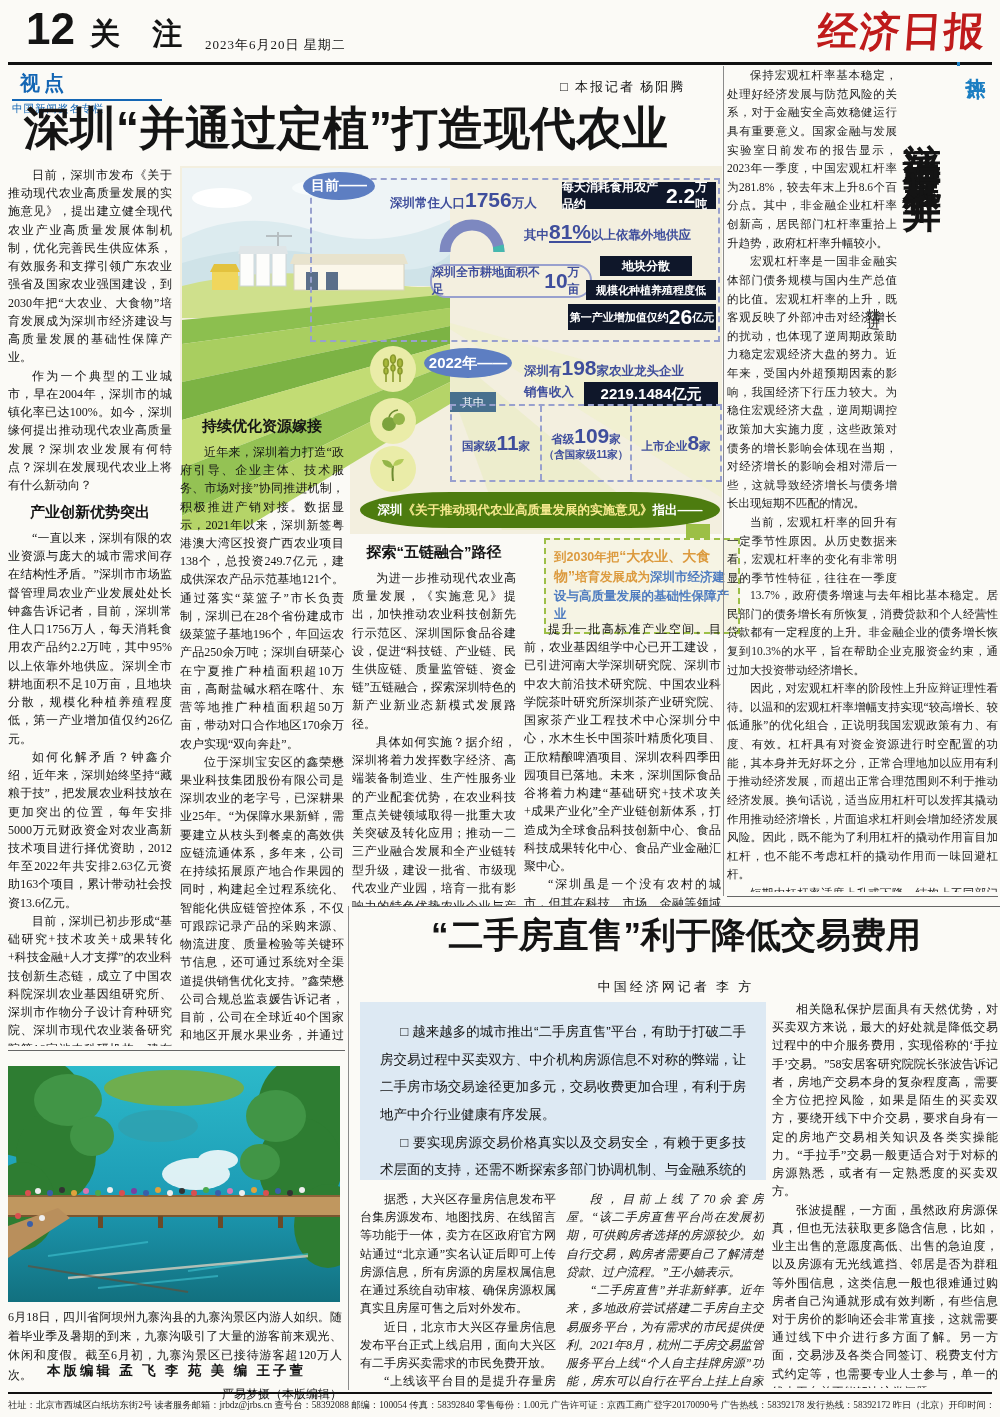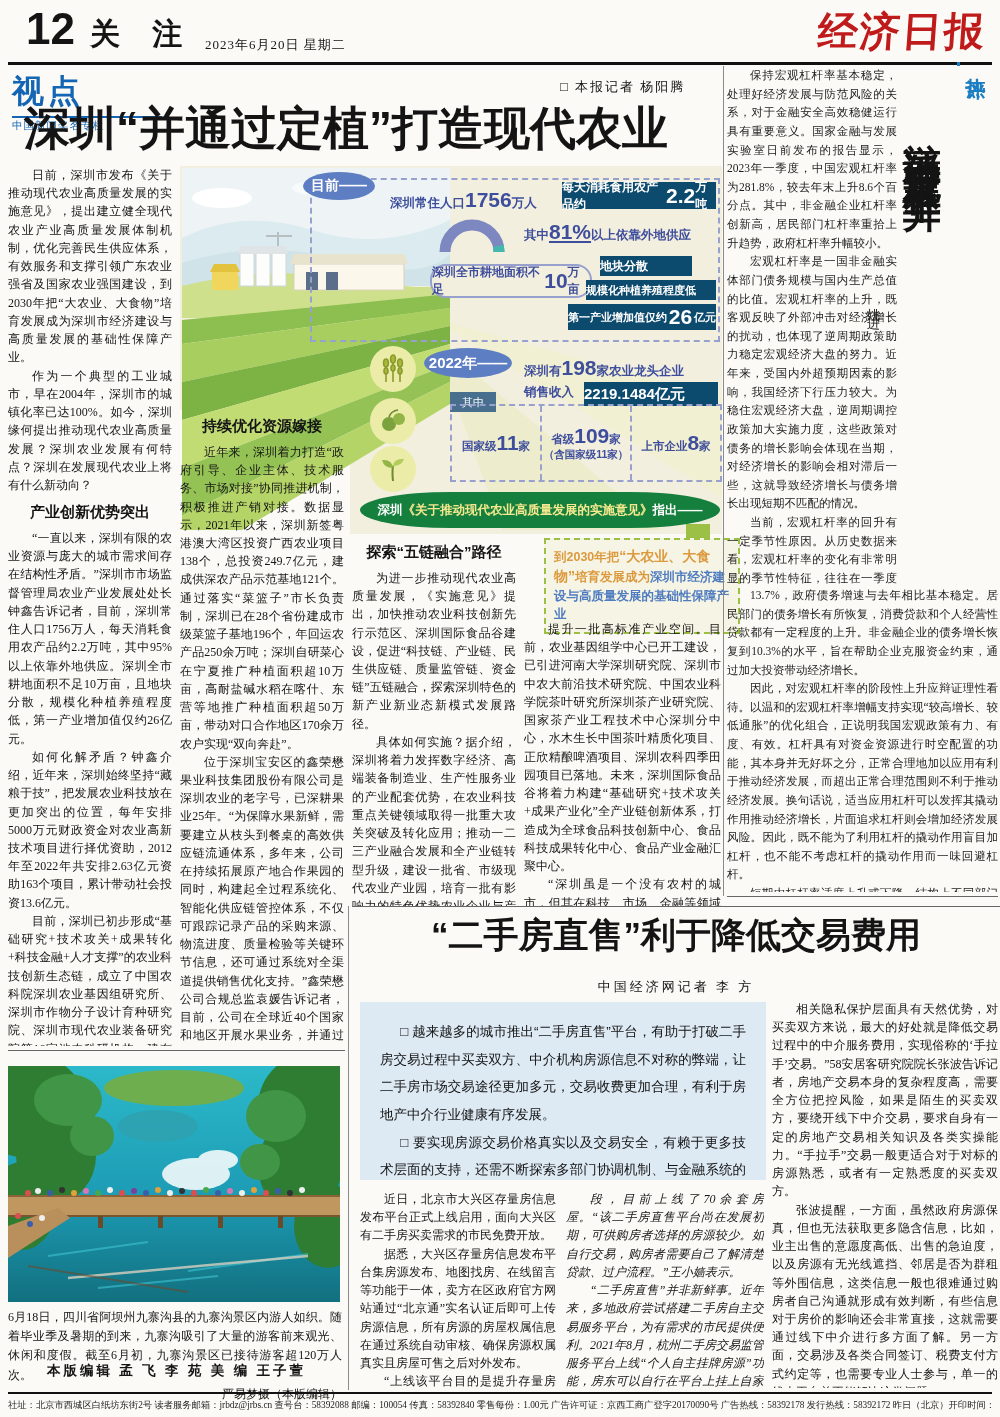--- a/index.html
+++ b/index.html
@@ -8,21 +8,21 @@
   .abs{position:absolute;}
   
   .pagenum{left:26px;top:4px;font-size:44px;font-weight:bold;font-family:"Liberation Sans",sans-serif;}
   .section{left:90px;top:14px;font-size:30px;font-weight:bold;letter-spacing:12px;font-family:"Liberation Sans",sans-serif;}
   .date{left:205px;top:36px;font-size:13px;letter-spacing:1px;}
   .masthead{right:14px;top:4px;font-size:40px;font-weight:bold;color:#bf1b1b;
             font-family:"Liberation Serif",serif;transform:skewX(-4deg);letter-spacing:2px;}
   .toprule{left:8px;right:8px;top:62px;border-top:3px solid #111;}
   
   .vp{left:12px;top:70px;width:150px;}
-  .vp .t{font-family:"Liberation Sans",sans-serif;font-weight:bold;font-size:32px;color:#1466b4;letter-spacing:4px;}
+  .vp .t{font-family:"Liberation Sans",sans-serif;font-weight:bold;font-size:20px;color:#1466b4;letter-spacing:4px;margin-left:8px;}
   .vp .bar{border-top:2px solid #1466b4;margin:2px 0 1px;}
   .vp .s{font-size:10.5px;color:#1466b4;letter-spacing:1px;}
   .byline-main{left:560px;top:78px;font-size:13px;letter-spacing:2px;}
   .headline{left:24px;top:98px;width:690px;font-size:46px;font-weight:bold;white-space:nowrap;
             font-family:"Liberation Sans",sans-serif;}
   
   .col{font-size:12px;line-height:1.52;text-align:justify;overflow:hidden;color:#151515;}
   .col p{margin:0;text-indent:2em;}
   .subhead{font-family:"Liberation Sans",sans-serif;font-weight:bold;font-size:15px;text-align:center;
            padding:7px 0 5px;text-indent:0;}
@@ -33,33 +33,33 @@
   
   .igbgA{left:180px;top:166px;width:542px;height:244px;background:#f3efdf;}
   .igbgB{left:350px;top:410px;width:372px;height:124px;background:#f3efdf;}
   .igdash{left:310px;top:178px;width:406px;height:160px;border:2px dashed #98a0ce;}
   .bubble{background:#5d7ec2;color:#fff;font-weight:bold;font-family:"Liberation Sans",sans-serif;
           border-radius:50%;display:flex;align-items:center;justify-content:center;}
   .bub-now{left:303px;top:172px;width:72px;height:28px;font-size:14px;}
   .bub-2022{left:424px;top:348px;width:88px;height:30px;font-size:15px;}
   .igtext{color:#3f4e9c;font-family:"Liberation Sans",sans-serif;font-size:12.5px;font-weight:bold;}
   .bignum{font-size:21px;font-weight:bold;}
-  .igbox{background:#0c4a6e;color:#fff;font-family:"Liberation Sans",sans-serif;font-weight:bold;
-         display:flex;align-items:center;justify-content:space-between;font-size:12px;}
+  .igbox{background:#0f172a;color:#fff;font-family:"Liberation Sans",sans-serif;font-weight:bold;
+         display:flex;align-items:center;justify-content:center;font-size:12px;}
   .pill{border:2px solid #98a0ce;border-radius:16px;background:#f3efdf;color:#3f4e9c;
         font-family:"Liberation Sans",sans-serif;font-weight:bold;font-size:12px;
         display:flex;align-items:center;justify-content:center;}
   .circle{width:46px;height:46px;border-radius:50%;background:#eaeca8;display:flex;align-items:center;justify-content:center;}
   .among-tag{left:450px;top:392px;width:46px;height:20px;background:#48708e;color:#fff;font-size:11px;
              font-family:"Liberation Sans",sans-serif;display:flex;align-items:center;justify-content:center;}
   .among{left:450px;top:404px;width:268px;height:74px;border:2px dashed #98a0ce;display:flex;}
   .among .cell{flex:1;display:flex;flex-direction:column;align-items:center;justify-content:center;
                color:#3f4e9c;font-family:"Liberation Sans",sans-serif;font-weight:bold;font-size:11.5px;}
   .among .cell+.cell{border-left:2px dashed #98a0ce;}
-  .banner{left:360px;top:492px;width:360px;height:36px;background:#15803d;border-radius:50% / 100%;
+  .banner{left:360px;top:492px;width:360px;height:36px;background:#4d7c0f;border-radius:50% / 100%;
           display:flex;align-items:center;justify-content:center;font-family:"Liberation Sans",sans-serif;
           font-weight:bold;font-size:12.5px;color:#fff;}
   .goal{left:544px;top:538px;width:176px;height:80px;border:2.5px dashed #9cbf46;background:#f6f4e4;
         padding:6px 8px;font-family:"Liberation Sans",sans-serif;font-size:12.5px;font-weight:bold;line-height:1.45;}
   .goal .o{color:#dc9a3e;} .goal .b{color:#4f7cc0;}
   .gtag{left:686px;top:524px;width:24px;height:18px;background:#9cbf46;}
   
   .divider-v{border-left:1px solid #8a8a8a;}
   .cm-label{left:957px;top:62px;border-left:3px solid #1b7ec2;padding-left:3px;color:#1b7ec2;
             font-weight:bold;font-size:20px;font-family:"Liberation Sans",sans-serif;
@@ -285,22 +285,22 @@
 
   <div class="abs h-rule" style="left:352px;right:0;top:906px;"></div>
   <div class="abs divider-v" style="left:348px;top:906px;height:484px;"></div>
   <div class="abs hz-head">“二手房直售”利于降低交易费用</div>
   <div class="abs hz-by">中国经济网记者  李  方</div>
   <div class="abs hz-box">
       <p>□ 越来越多的城市推出“二手房直售”平台，有助于打破二手房交易过程中买卖双方、中介机构房源信息不对称的弊端，让二手房市场交易途径更加多元，交易收费更加合理，有利于房地产中介行业健康有序发展。</p>
       <p>□ 要实现房源交易价格真实以及交易安全，有赖于更多技术层面的支持，还需不断探索多部门协调机制、与金融系统的有效对接等，以保障交易资金安全、信息安全等。</p>
     </div>
   <div class="abs col hzA">
+      <p>据悉，大兴区存量房信息发布平台集房源发布、地图找房、在线留言等功能于一体，卖方在区政府官方网站通过“北京通”实名认证后即可上传房源信息，所有房源的房屋权属信息在通过系统自动审核、确保房源权属真实且房屋可售之后对外发布。</p>
       <p>近日，北京市大兴区存量房信息发布平台正式上线启用，面向大兴区有二手房买卖需求的市民免费开放。</p>
-      <p>据悉，大兴区存量房信息发布平台集房源发布、地图找房、在线留言等功能于一体，卖方在区政府官方网站通过“北京通”实名认证后即可上传房源信息，所有房源的房屋权属信息在通过系统自动审核、确保房源权属真实且房屋可售之后对外发布。</p>
       <p>“上线该平台目的是提升存量房交易效率，解决群众在存量房交易中信息渠道单一的问题，值得肯定。”诸葛数据研究中心首席分析师王小嫱表示，官方公布的房源更具真实性，对购房者来说多了一种选择，可以自行找房、自行交易，能够节约购房成本。</p>
     </div>
   <div class="abs col hzB">
       <p>段，目前上线了70余套房屋。“该二手房直售平台尚在发展初期，可供购房者选择的房源较少。如自行交易，购房者需要自己了解清楚贷款、过户流程。”王小嫱表示。</p>
       <p>“二手房直售”并非新鲜事。近年来，多地政府尝试搭建二手房自主交易服务平台，为有需求的市民提供便利。2021年8月，杭州二手房交易监管服务平台上线“个人自主挂牌房源”功能，房东可以自行在平台上挂上自家房源；同年10月，上海政务服务“一网通办”开通“手拉手交易网签”服务，方便存量房买卖合同网上签约；随后，苏州上线全新的二手房交易系统，包括买房、卖房、自助卖房等功能。2022年，山东“齐鲁家源”、河北唐山“唐易居”等类似“官方中介”平台相继面世。</p>
     </div>
   <div class="abs col hzC">
       <p>相关隐私保护层面具有天然优势，对买卖双方来说，最大的好处就是降低交易过程中的中介服务费用，实现俗称的‘手拉手’交易。”58安居客研究院院长张波告诉记者，房地产交易本身的复杂程度高，需要全方位把控风险，如果是陌生的买卖双方，要绕开线下中介交易，要求自身有一定的房地产交易相关知识及各类实操能力。“手拉手”交易一般更适合对于对标的房源熟悉，或者有一定熟悉度的买卖双方。</p>
       <p>张波提醒，一方面，虽然政府房源保真，但也无法获取更多隐含信息，比如，业主出售的意愿度高低、出售的急迫度，以及房源有无光线遮挡、邻居是否为群租等外围信息，这类信息一般也很难通过购房者自己沟通就形成有效判断，有些信息对于房价的影响还会非常直接，这就需要通过线下中介进行多方面了解。另一方面，交易涉及各类合同签订、税费支付方式约定等，也需要专业人士参与，单一的线上平台并不能解决这类问题。</p>
     </div>

